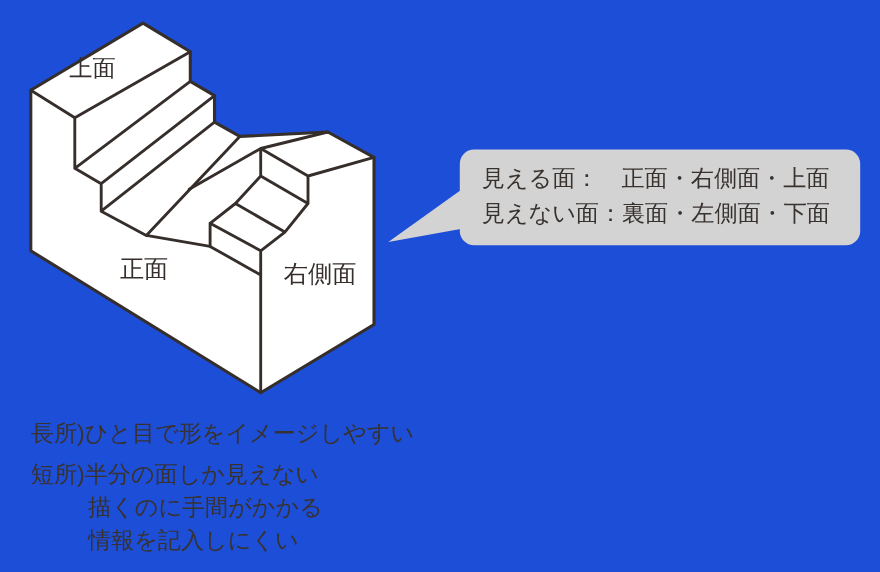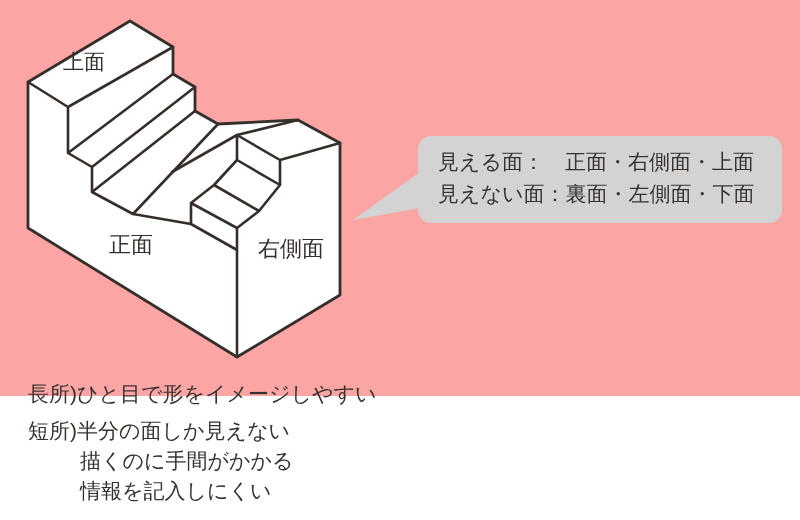--- a/index.html
+++ b/index.html
@@ -7,22 +7,22 @@
     padding: 0;
     background: #ffffff;
     width: 800px;
     height: 520px;
     overflow: hidden;
     font-family: "Liberation Sans", "DejaVu Sans", sans-serif;
   }
   .stage {
     position: relative;
     width: 800px;
-    height: 396px;
-    background: #fca5a5;
+    height: 520px;
+    background: #1d4ed8;
   }
   svg { display: block; }
   .edge {
     fill: none;
     stroke: #352e2b;
     stroke-width: 2.6;
     stroke-linejoin: round;
     stroke-linecap: round;
   }
   .silhouette {

